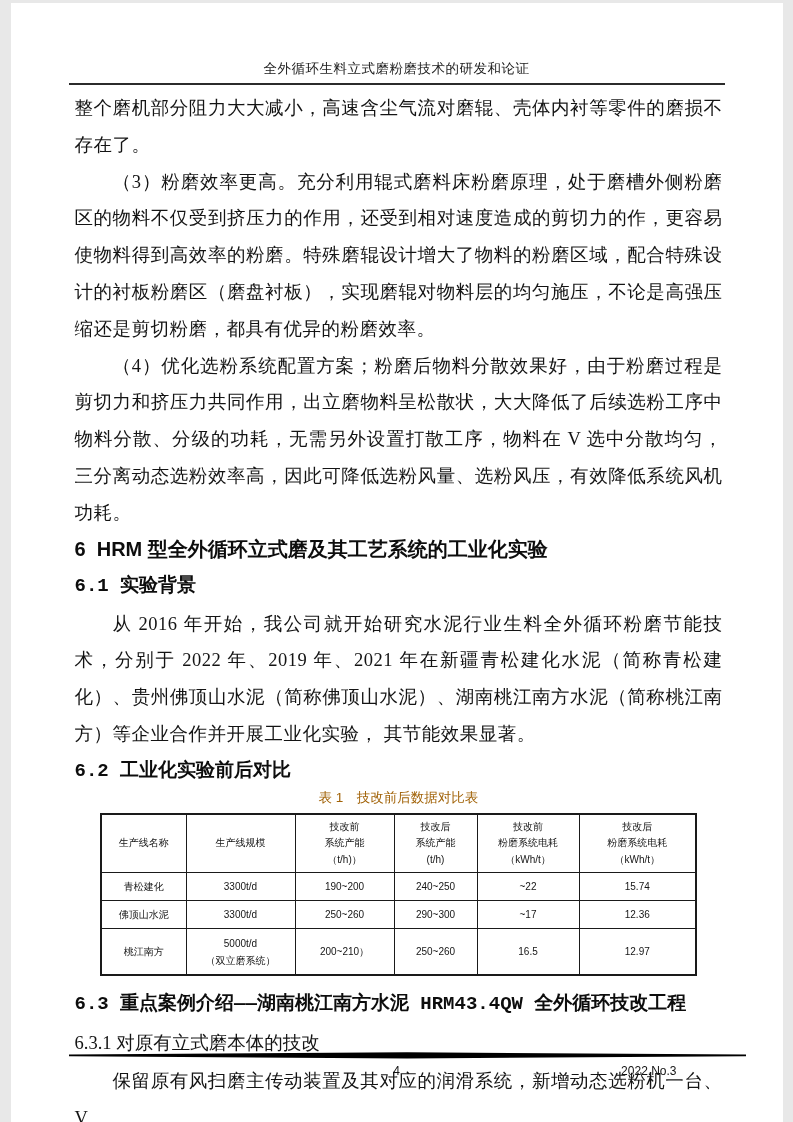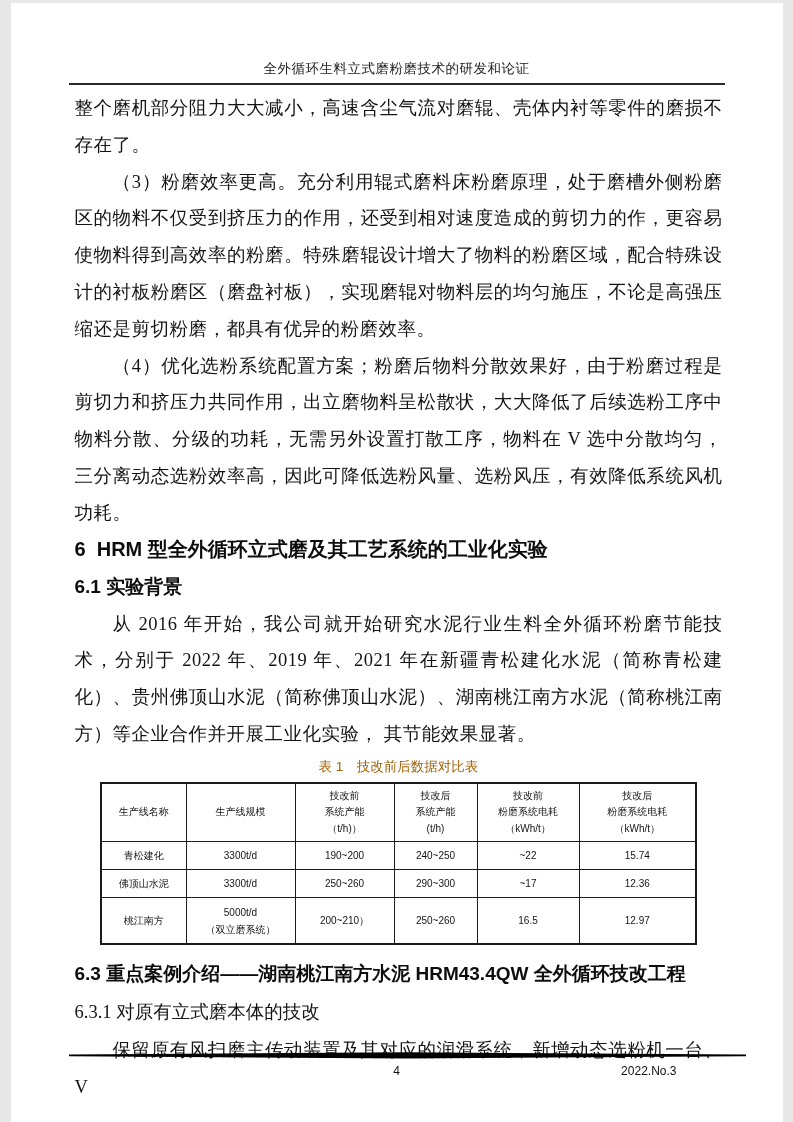--- a/index.html
+++ b/index.html
@@ -46,21 +46,21 @@
   h2.sec-h1 {
     font-family: "Liberation Sans", "DejaVu Sans", sans-serif;
     font-size: 20px;
     font-weight: bold;
     line-height: 26px;
     white-space: pre-wrap;
     margin: 4px 0 0 0;
     color: #0d0d0d;
   }
   h3.sec-h2 {
-    font-family: Liberation Sans, sans-serif;
+    font-family: Liberation Mono, monospace;
     font-size: 19px;
     font-weight: bold;
     line-height: 25px;
     white-space: pre-wrap;
     color: #0d0d0d;
   }
   .h61 { margin: 12px 0 0 0; }
   .h62 { margin: 6px 0 0 0; }
   .h63 { margin: 16px 0 0 0; font-size: 18.5px; }
   .sec-h3 {
@@ -148,20 +148,21 @@
     <p class="body-para">（3）粉磨效率更高。充分利用辊式磨料床粉磨原理，处于磨槽外侧粉磨区的物料不仅受到挤压力的作用，还受到相对速度造成的剪切力的作，更容易使物料得到高效率的粉磨。特殊磨辊设计增大了物料的粉磨区域，配合特殊设计的衬板粉磨区（磨盘衬板），实现磨辊对物料层的均匀施压，不论是高强压缩还是剪切粉磨，都具有优异的粉磨效率。</p>
 
     <p class="body-para">（4）优化选粉系统配置方案；粉磨后物料分散效果好，由于粉磨过程是剪切力和挤压力共同作用，出立磨物料呈松散状，大大降低了后续选粉工序中物料分散、分级的功耗，无需另外设置打散工序，物料在 V 选中分散均匀，三分离动态选粉效率高，因此可降低选粉风量、选粉风压，有效降低系统风机功耗。</p>
 
     <h2 class="sec-h1">6  HRM 型全外循环立式磨及其工艺系统的工业化实验</h2>
 
     <h3 class="sec-h2 h61">6.1 实验背景</h3>
 
     <p class="body-para para-61">从 2016 年开始，我公司就开始研究水泥行业生料全外循环粉磨节能技术，分别于 2022 年、2019 年、2021 年在新疆青松建化水泥（简称青松建化）、贵州佛顶山水泥（简称佛顶山水泥）、湖南桃江南方水泥（简称桃江南方）等企业合作并开展工业化实验， 其节能效果显著。</p>
 
+    <h3 class="sec-h2 h62">6.2 工业化实验前后对比</h3>
 
     <div class="table-caption">表 1　技改前后数据对比表</div>
 
     <table class="data-table">
       <colgroup>
         <col style="width: 85px">
         <col style="width: 109px">
         <col style="width: 99px">
         <col style="width: 83px">
         <col style="width: 102px">

